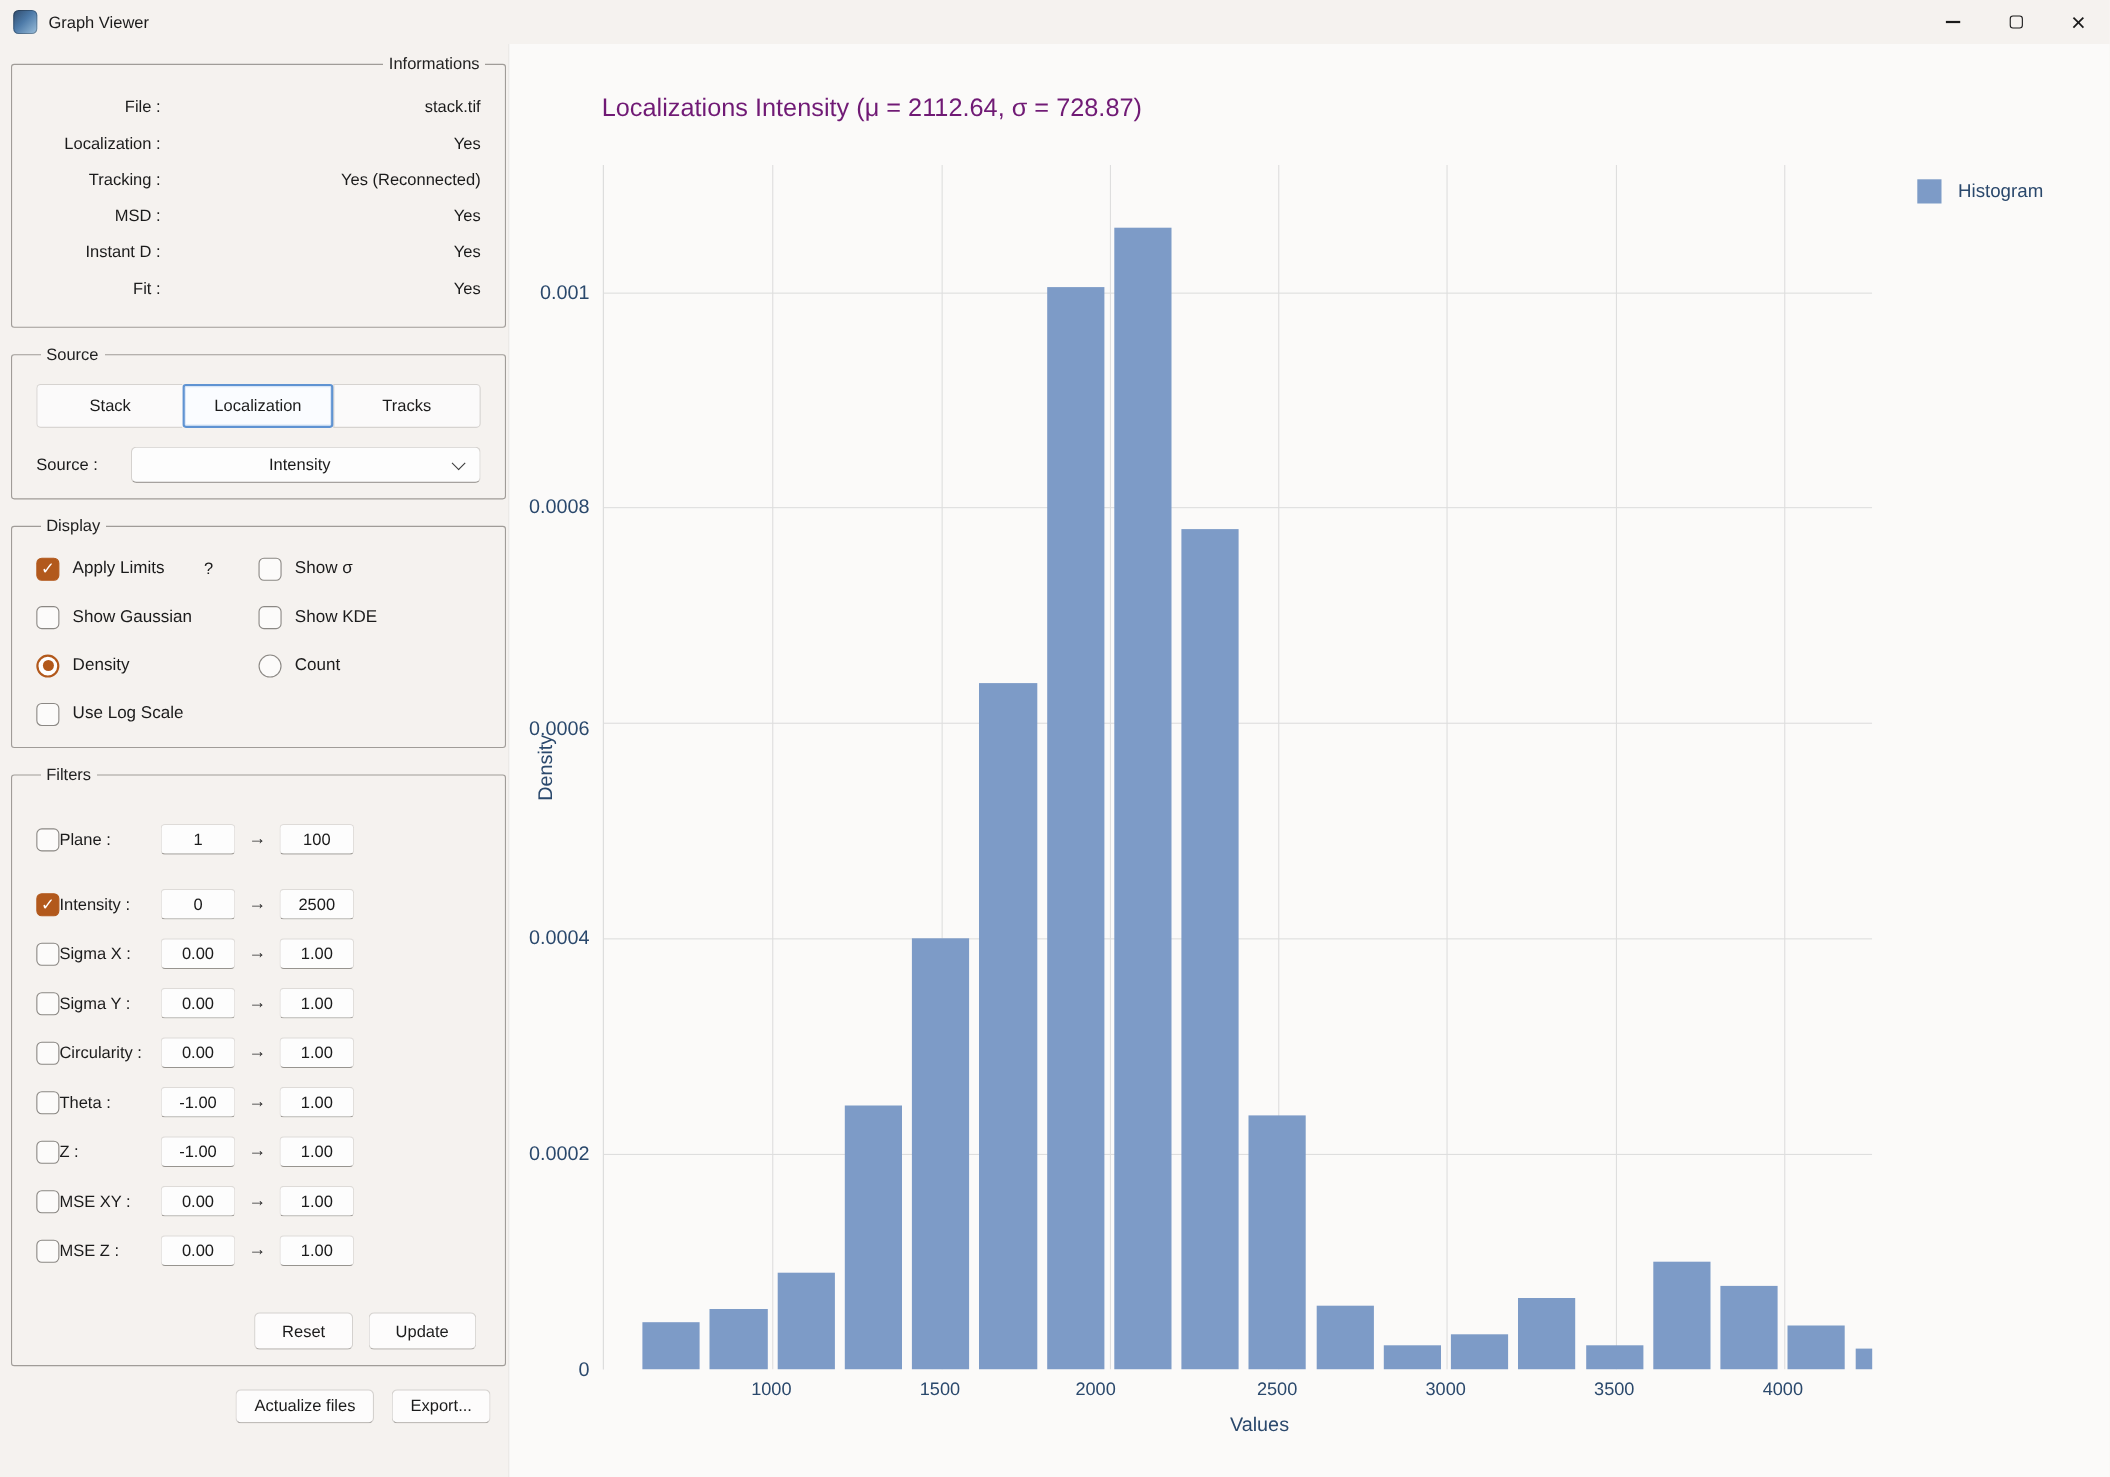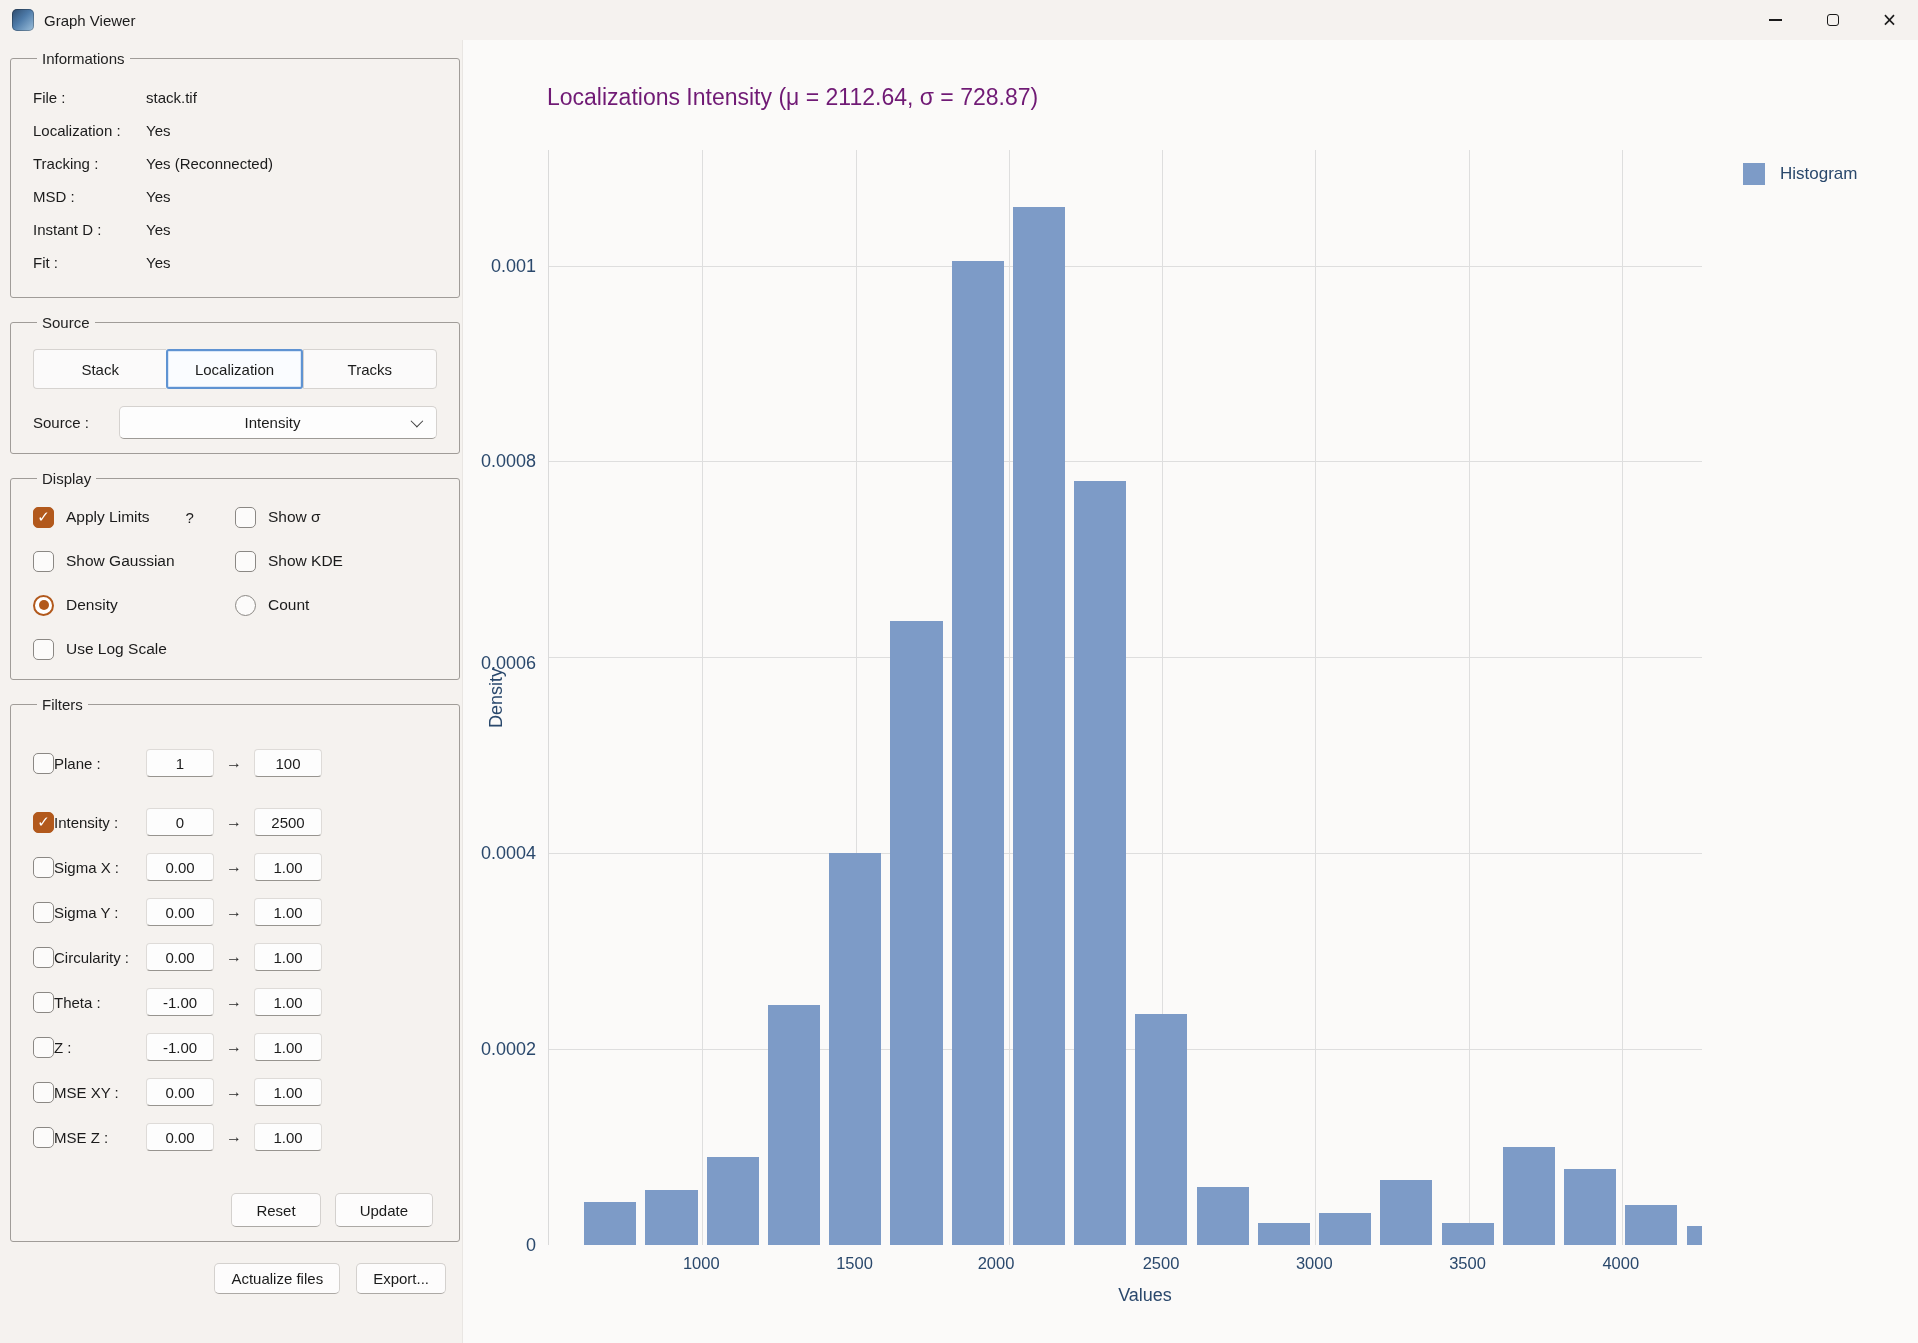--- a/index.html
+++ b/index.html
@@ -23,21 +23,21 @@
   .glyph-min { width:13px; height:1.5px; background:#1a1a1a; }
   .glyph-max { width:12px; height:12px; border:1.5px solid #1a1a1a; border-radius:3px; }
   .glyph-close { font-size:23px; font-weight:300; line-height:1; color:#1a1a1a; }
 
   
   .panel { position:absolute; left:10px; top:50px; width:450px; }
   fieldset.group { border:1px solid #a09c98; border-radius:3px; margin:0 0 16px 0; padding:4px 22px 14px 22px; background:transparent; }
   fieldset.group legend { font-size:15px; padding:0 5px; margin-left:4px; color:#222; }
 
   
-  #info-group { padding-top:14px; padding-bottom:18px; }
+  #info-group { padding-top:14px; padding-bottom:18px;text-align:right; }
   .irow { display:flex; height:33px; align-items:center; font-size:15px; }
   .ilabel { width:113px; flex:none; }
   .ivalue { flex:1; }
 
   
   #source-tabs { display:flex; margin-top:14px; }
   .seg { flex:1; height:40px; background:#fbfafa; border:1px solid #d6d3d0; border-right-width:0;
     font-family:inherit; font-size:15px; color:#1b1b1b; padding:0; }
   .seg:first-child { border-radius:4px 0 0 4px; }
   .seg:last-child { border-radius:0 4px 4px 0; border-right-width:1px; }

